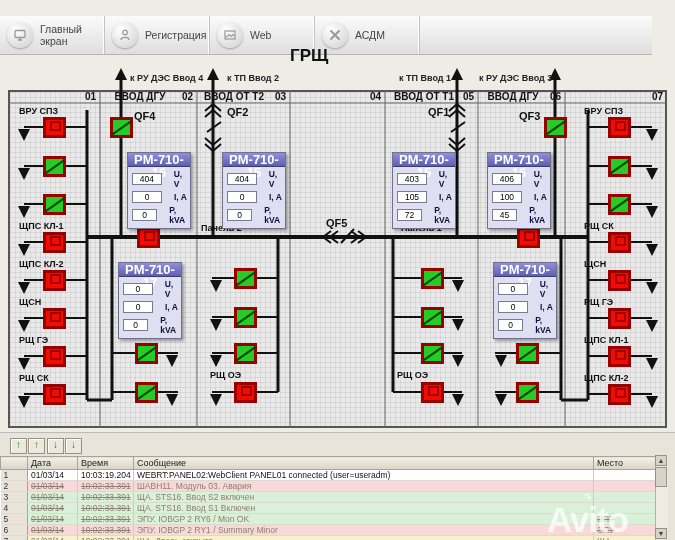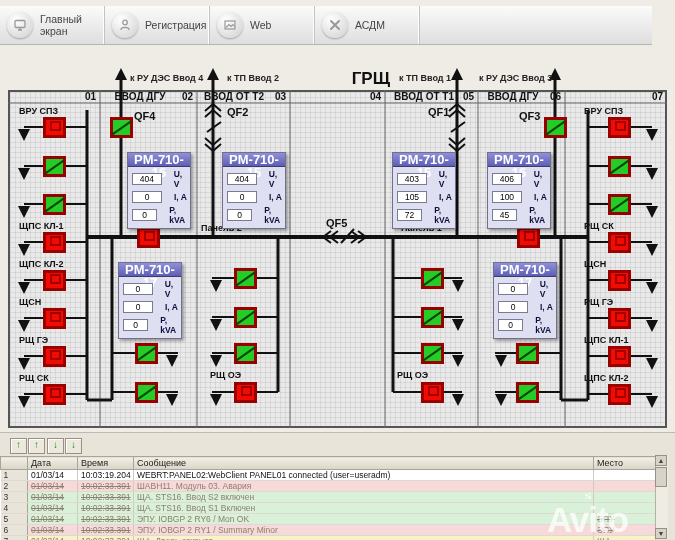--- a/index.html
+++ b/index.html
@@ -1,23 +1,23 @@
 <!DOCTYPE html>
 <html><head>
 <meta charset="utf-8">
 <style>
   html,body{margin:0;padding:0;}
   #root{position:relative;width:675px;height:540px;font-family:"Liberation Sans",sans-serif;background:#efece6;overflow:hidden;}
   
-  #topbar{position:absolute;left:0;top:6px;width:652px;height:38px;background:linear-gradient(#fbfbfb,#dedede);border-bottom:1px solid #b5b5b5;display:flex;}
+  #topbar{position:absolute;left:0;top:16px;width:652px;height:38px;background:linear-gradient(#fbfbfb,#dedede);border-bottom:1px solid #b5b5b5;display:flex;}
   .tbtn{width:105px;height:38px;display:flex;align-items:center;gap:7px;padding-left:7px;box-sizing:border-box;border-right:1px solid #c3c3c3;box-shadow:inset -1px 0 0 #fff;cursor:pointer;}
   .tico{width:26px;height:26px;border-radius:50%;background:radial-gradient(circle at 35% 30%,#ffffff,#cfcfcf);box-shadow:0 1px 2px rgba(0,0,0,.3);display:flex;align-items:center;justify-content:center;flex:0 0 26px;}
   .tlabel{font-size:10.5px;color:#444;}
   
-  #mimic-title{position:absolute;left:290px;top:46px;width:100px;text-align:right;font-size:17px;font-weight:bold;color:#111;z-index:4;margin-top:23px;}
+  #mimic-title{position:absolute;left:290px;top:46px;width:100px;text-align:left;font-size:17px;font-weight:bold;color:#111;z-index:4;}
   #meters-btn{position:absolute;left:505px;top:46px;width:158px;height:21px;background:linear-gradient(#fdfdfd,#d8d8d8);border:1px solid #8a8a8a;box-shadow:1px 1px 2px rgba(0,0,0,.35),inset 0 1px 0 #fff;font-size:12px;color:#222;text-align:center;line-height:20px;z-index:4;cursor:pointer;}
   #canvas{position:absolute;left:8px;top:90px;width:659px;height:338px;box-sizing:border-box;border:2px solid #555;background-color:#e9e9e9;background-image:linear-gradient(rgba(0,0,0,.07) 1px,transparent 1px),linear-gradient(90deg,rgba(0,0,0,.07) 1px,transparent 1px);background-size:5px 5px;z-index:1;}
   #wires{position:absolute;left:0;top:0;width:675px;height:540px;z-index:3;pointer-events:none;}
   .secnum{position:absolute;top:91px;width:18px;font-size:10px;font-weight:bold;color:#111;text-align:right;z-index:4;}
   .sectitle{position:absolute;top:91px;font-size:10px;font-weight:bold;color:#111;text-align:center;z-index:4;}
   .lbl{position:absolute;font-size:9px;font-weight:bold;color:#111;text-align:left;z-index:4;line-height:10px;width:70px;}
   .qlbl{position:absolute;font-size:11px;font-weight:bold;color:#111;z-index:4;}
   .toplbl{position:absolute;top:73px;font-size:9px;font-weight:bold;color:#222;z-index:4;}
   .brk{position:absolute;width:23px;height:21px;border:3px solid #990000;box-sizing:border-box;z-index:5;}
   .brk.g{background:#25cc25;}

